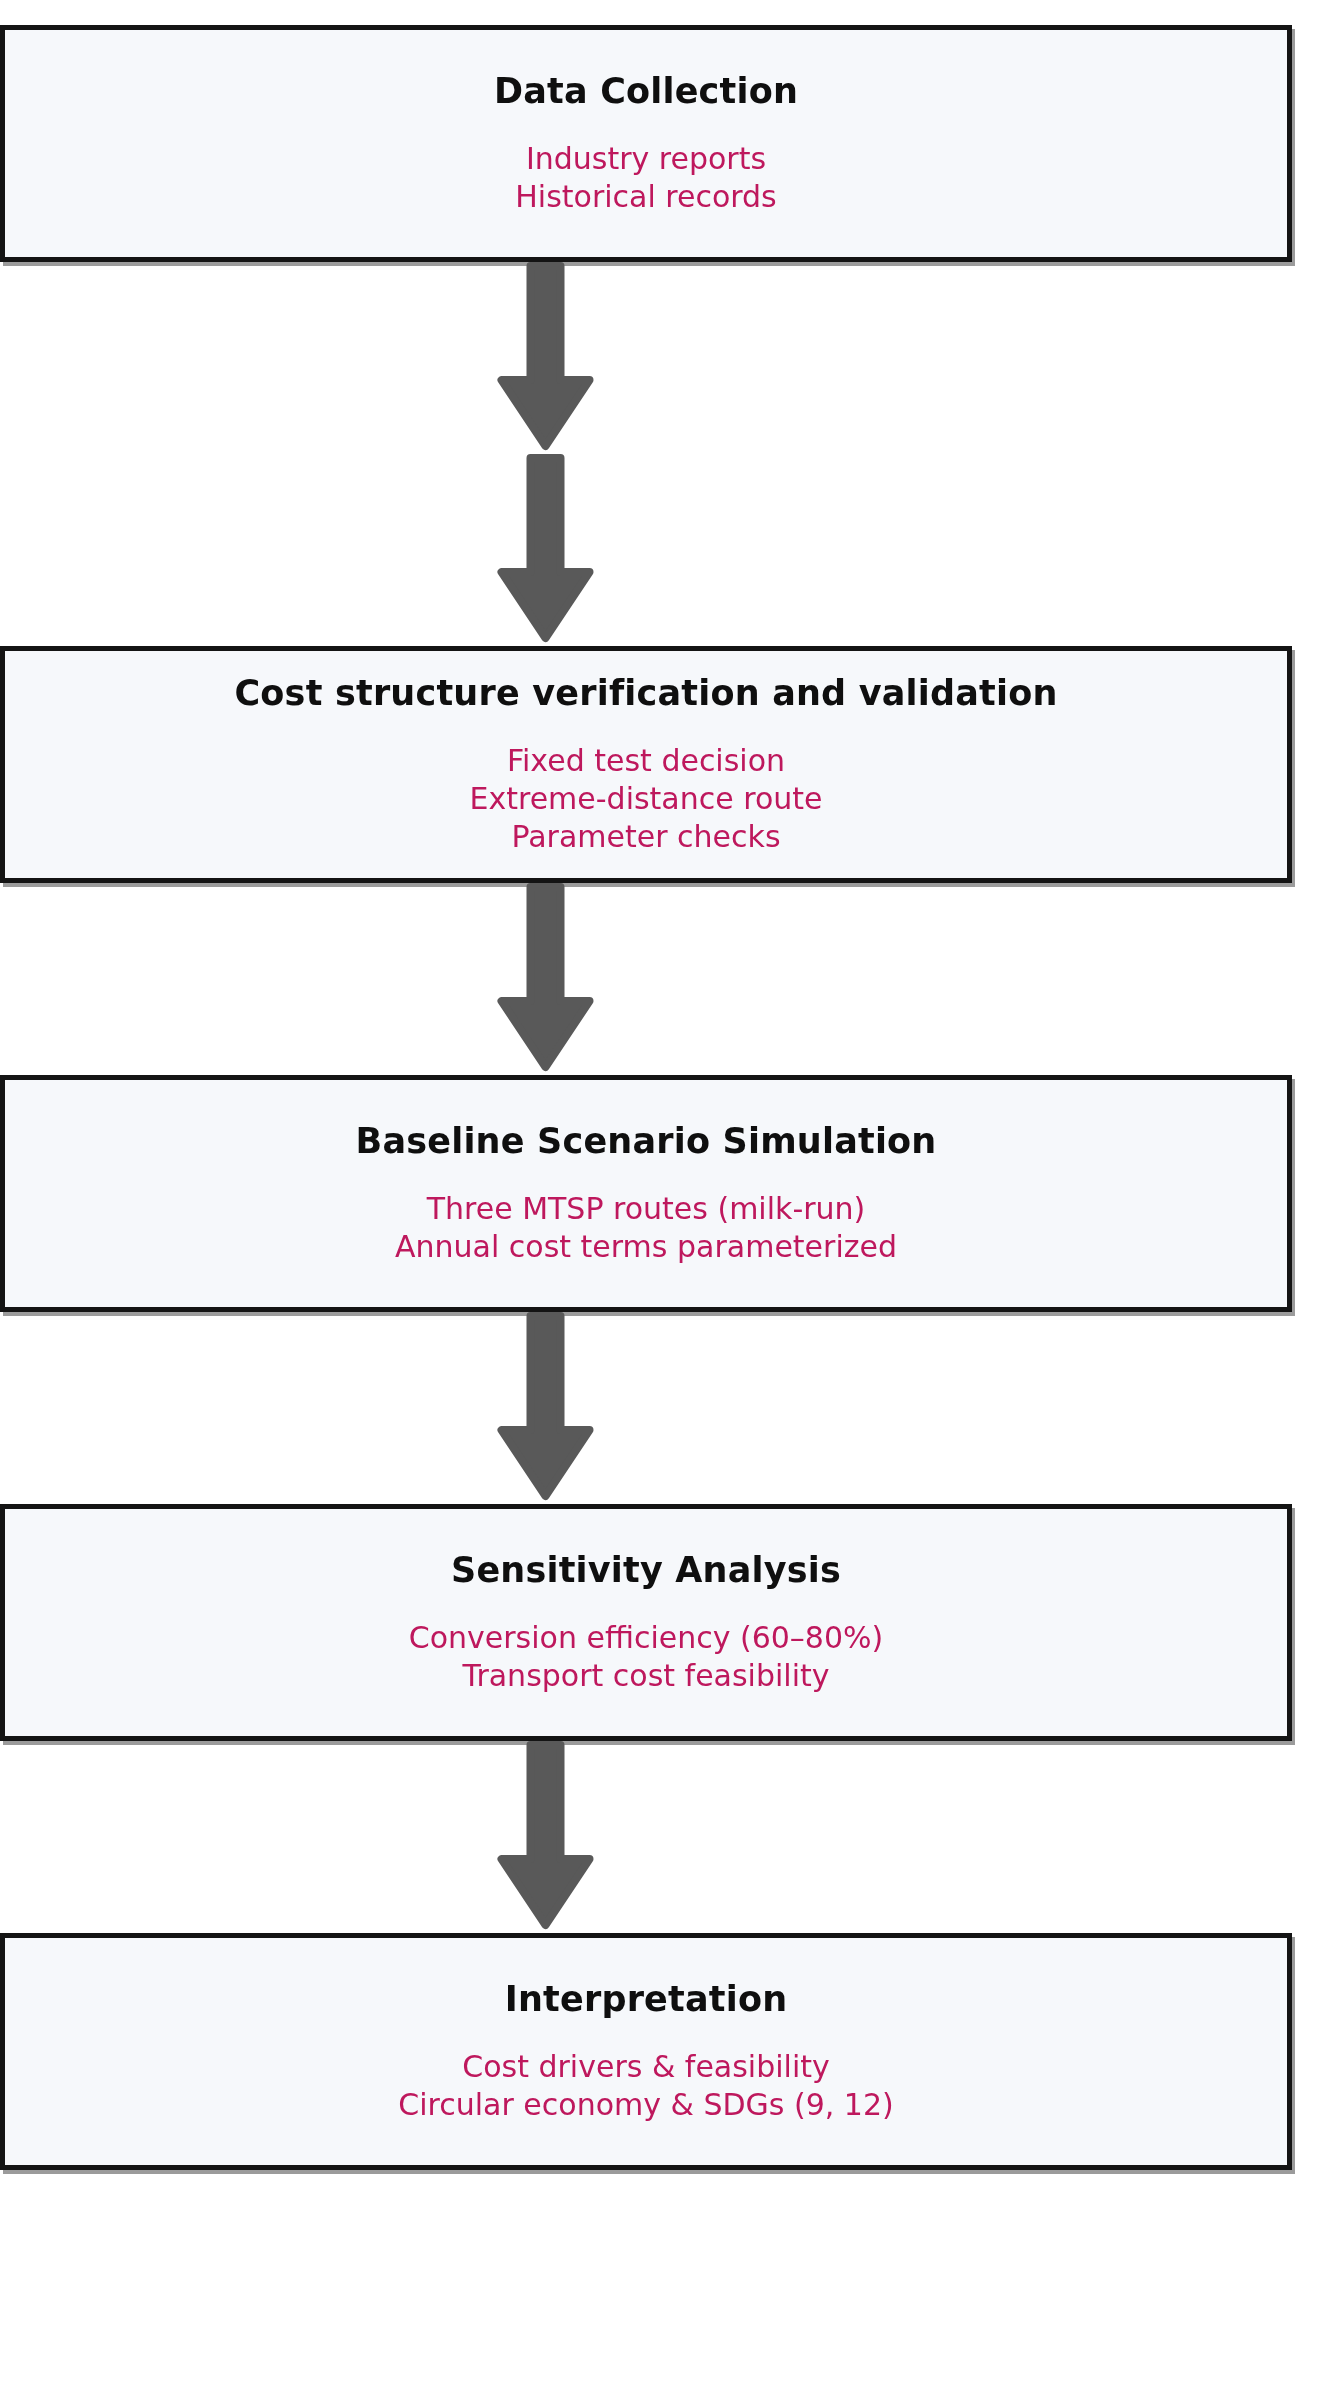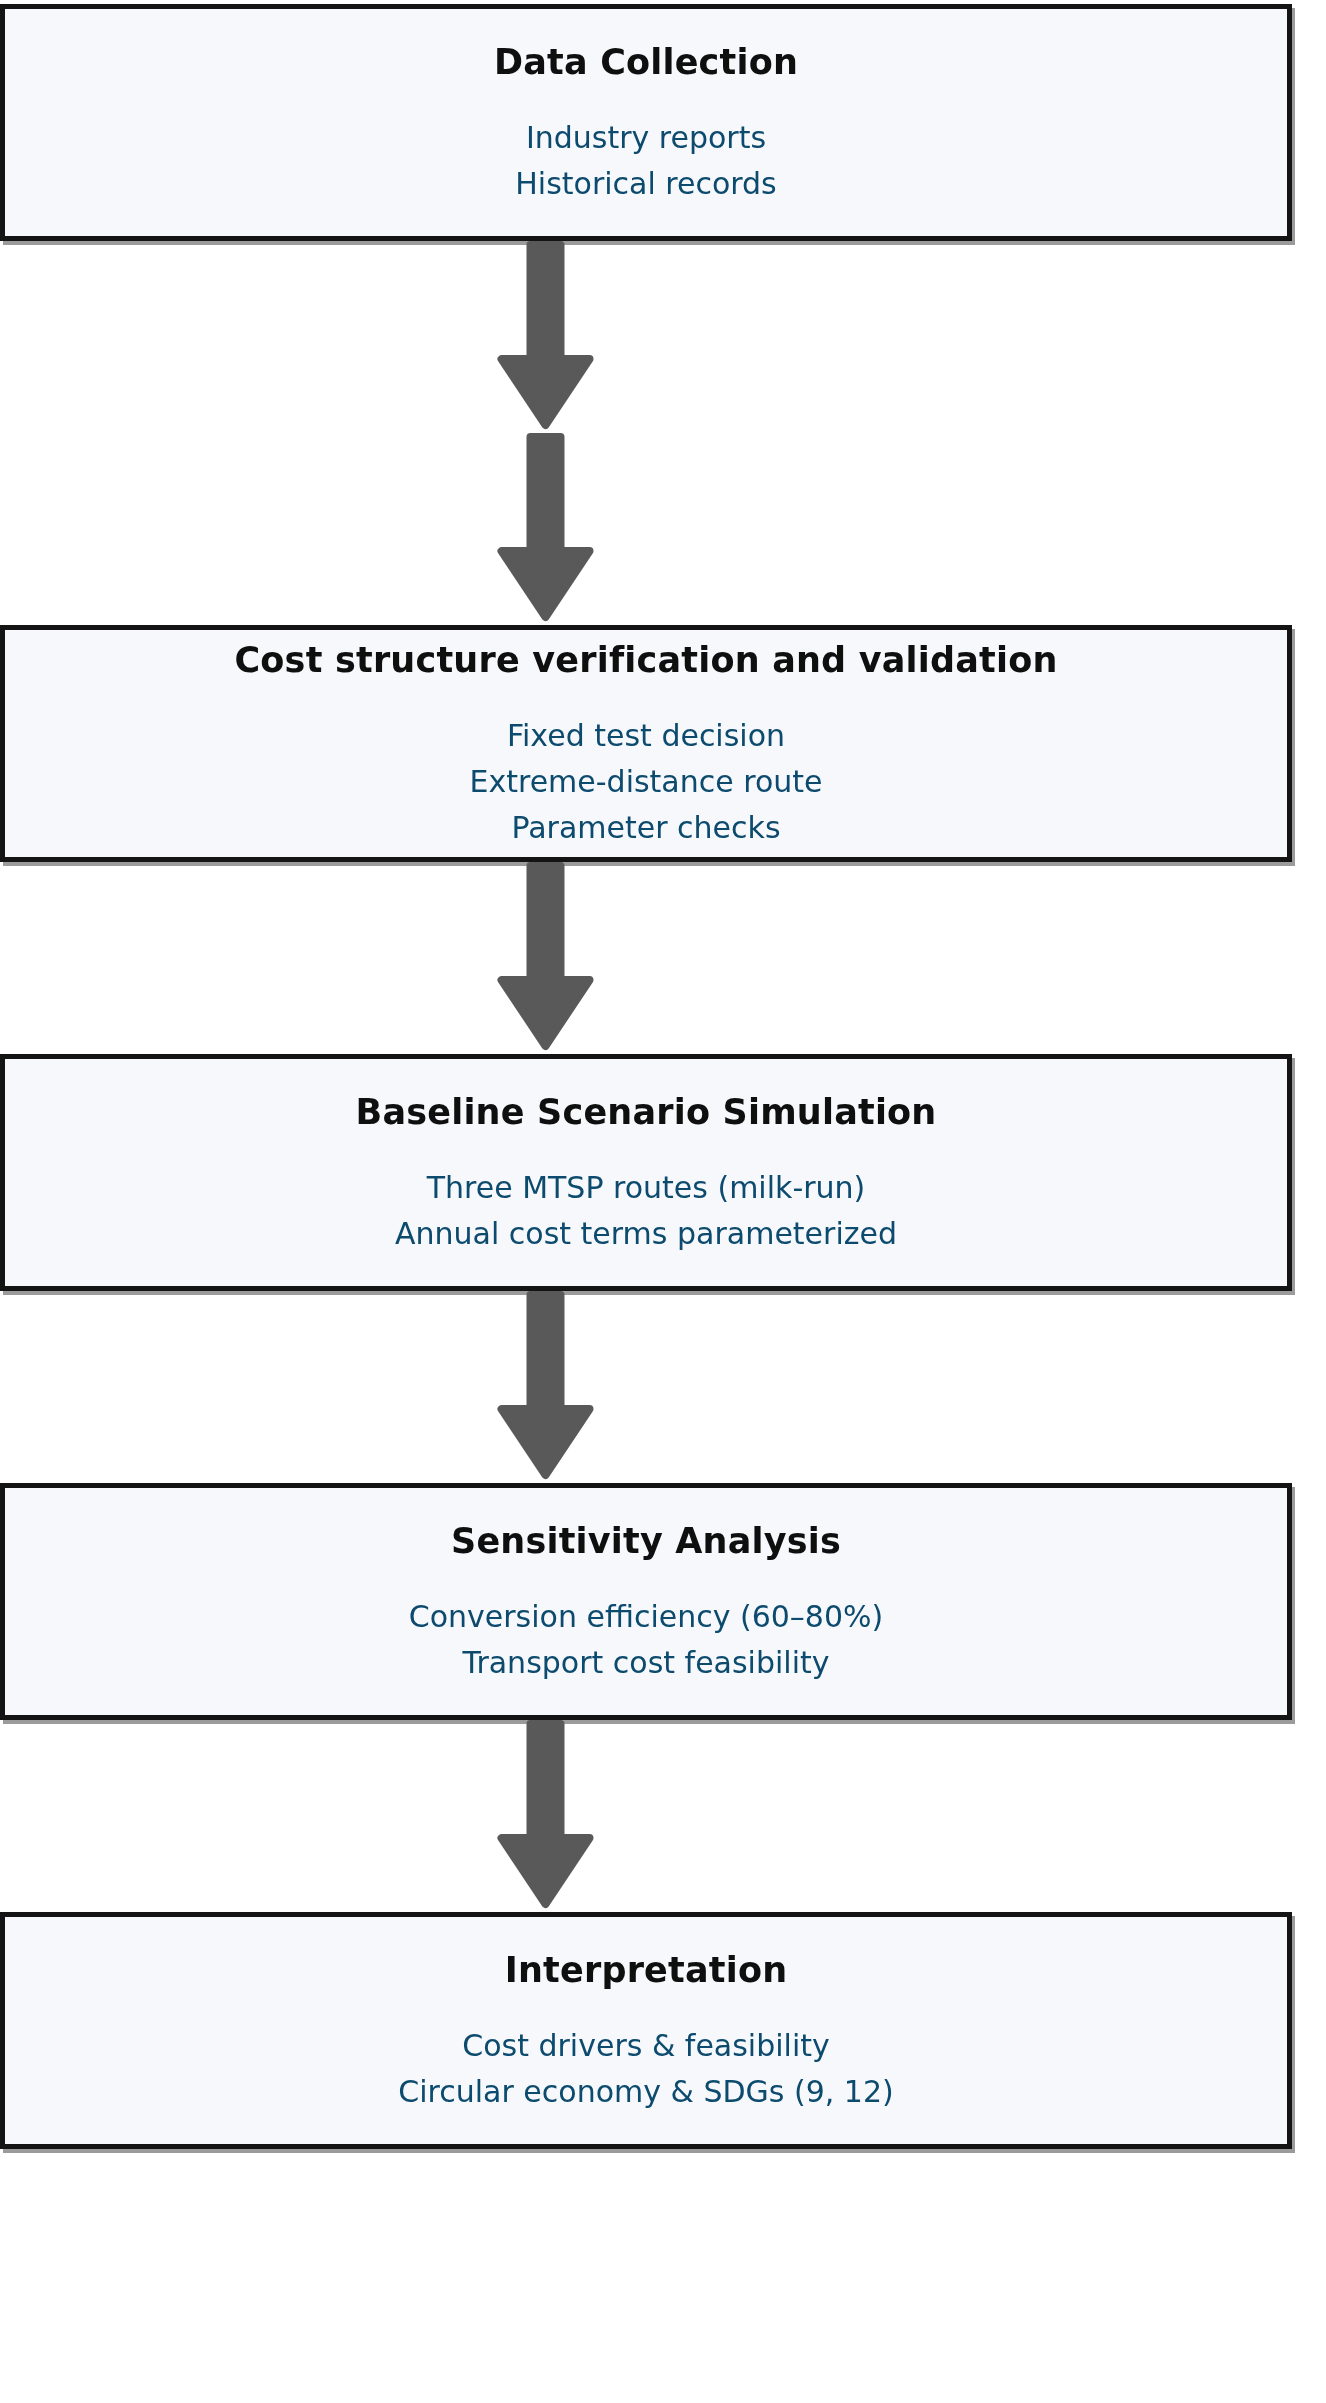--- a/index.html
+++ b/index.html
@@ -5,21 +5,21 @@
   html, body {
     margin: 0;
     padding: 0;
     background: #ffffff;
     width: 1326px;
     font-family: "DejaVu Sans", "Liberation Sans", sans-serif;
   }
   .flow {
     width: 1090px;
     height: 2403px;
-    padding-top: 4px;
+    padding-top: 25px;
     box-sizing: border-box;
   }
   .box {
     width: 1282px;
     height: 227px;
     margin: 0 auto;
     background: #f6f8fb;
     border: 5px solid #141414;
     box-shadow: 3px 4px 0 #9b9b9b;
     display: flex;
@@ -31,23 +31,22 @@
   .box .title {
     font-weight: bold;
     font-size: 35px;
     color: #0f0f0f;
     letter-spacing: 0.2px;
     margin-bottom: 28px;
     line-height: 1.15;
   }
   .box .line {
     font-size: 30px;
-    color: #0c4a6e;
+    color: #be185d;
     line-height: 38px;
-    margin-top: 8px;
   }
   .arrow-wrap {
     height: 192px;
     display: flex;
     justify-content: center;
     align-items: flex-start;
   }
   svg.arrow {
     width: 101px;
     height: 192px;

